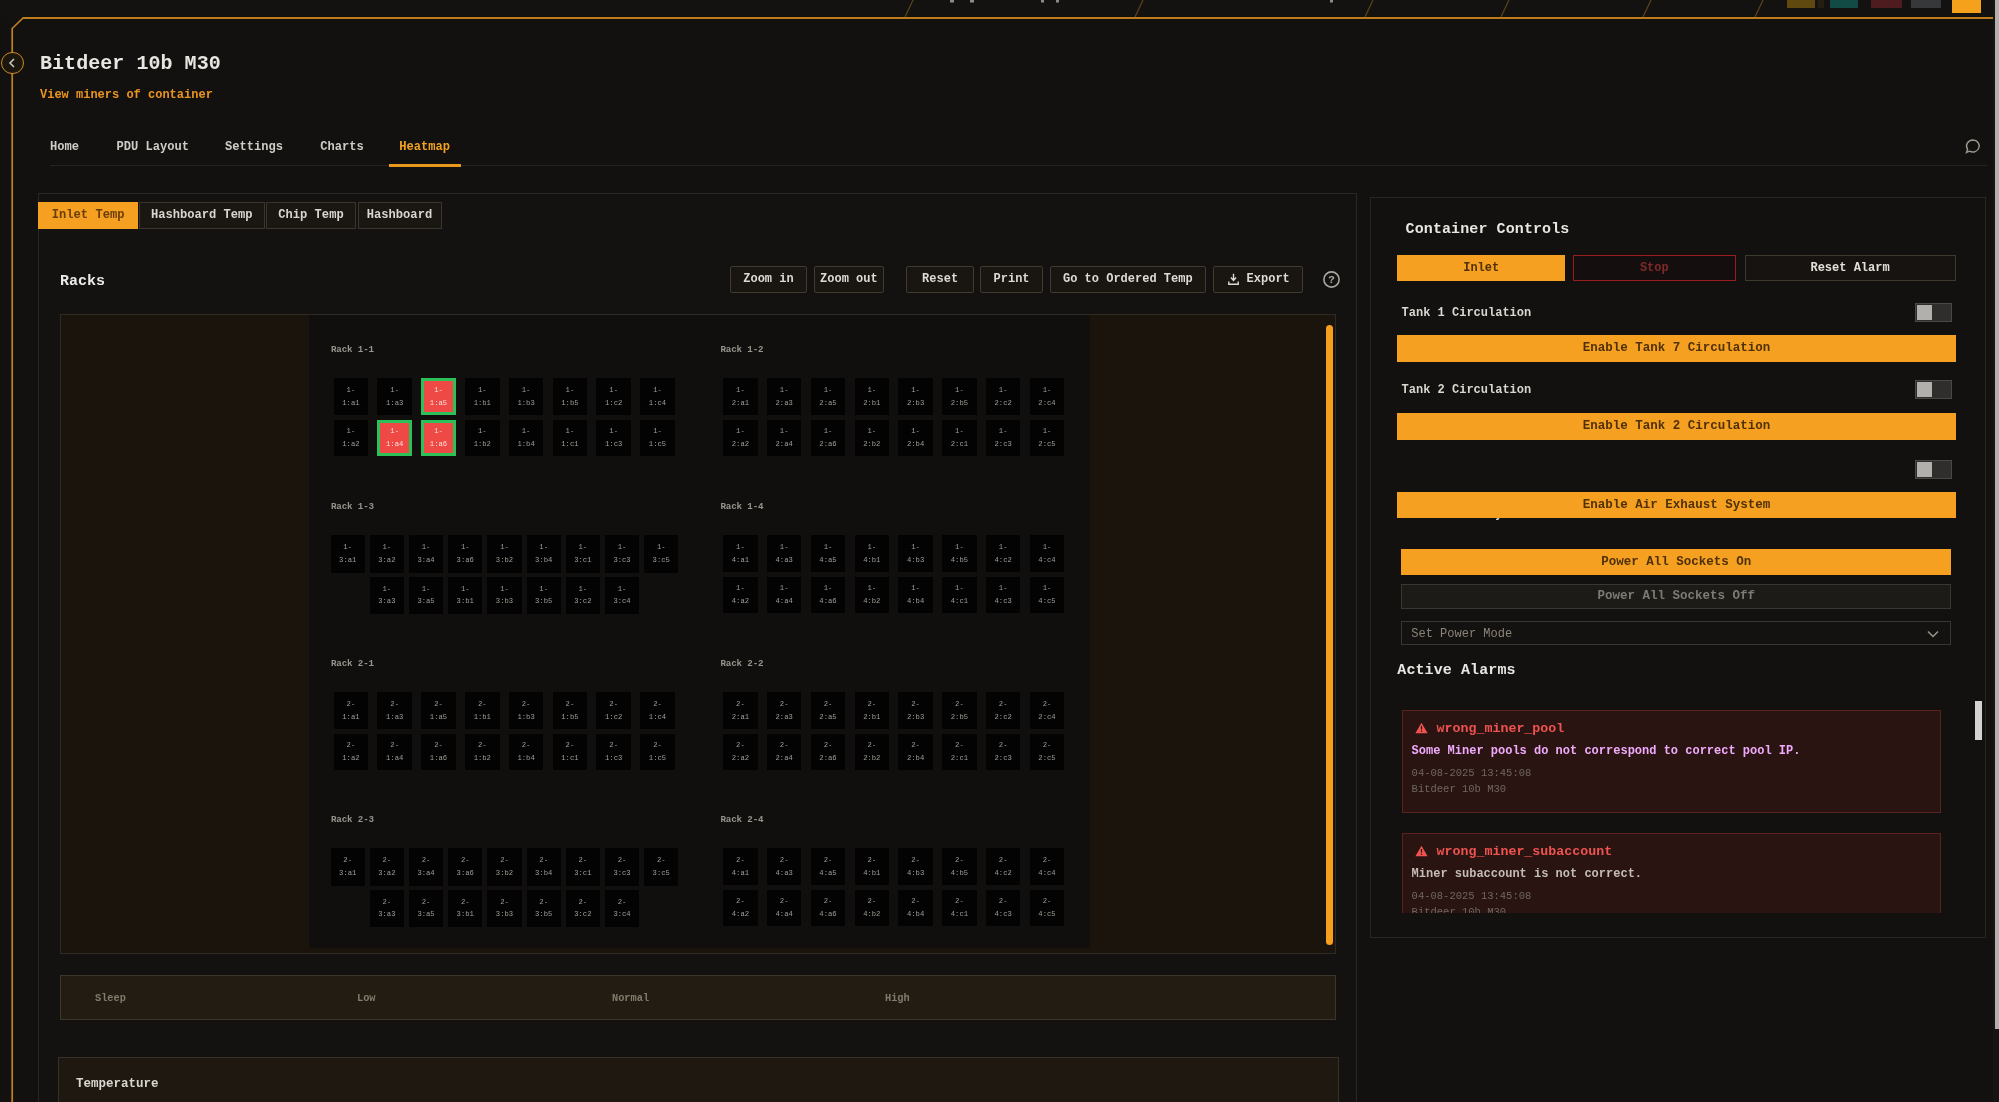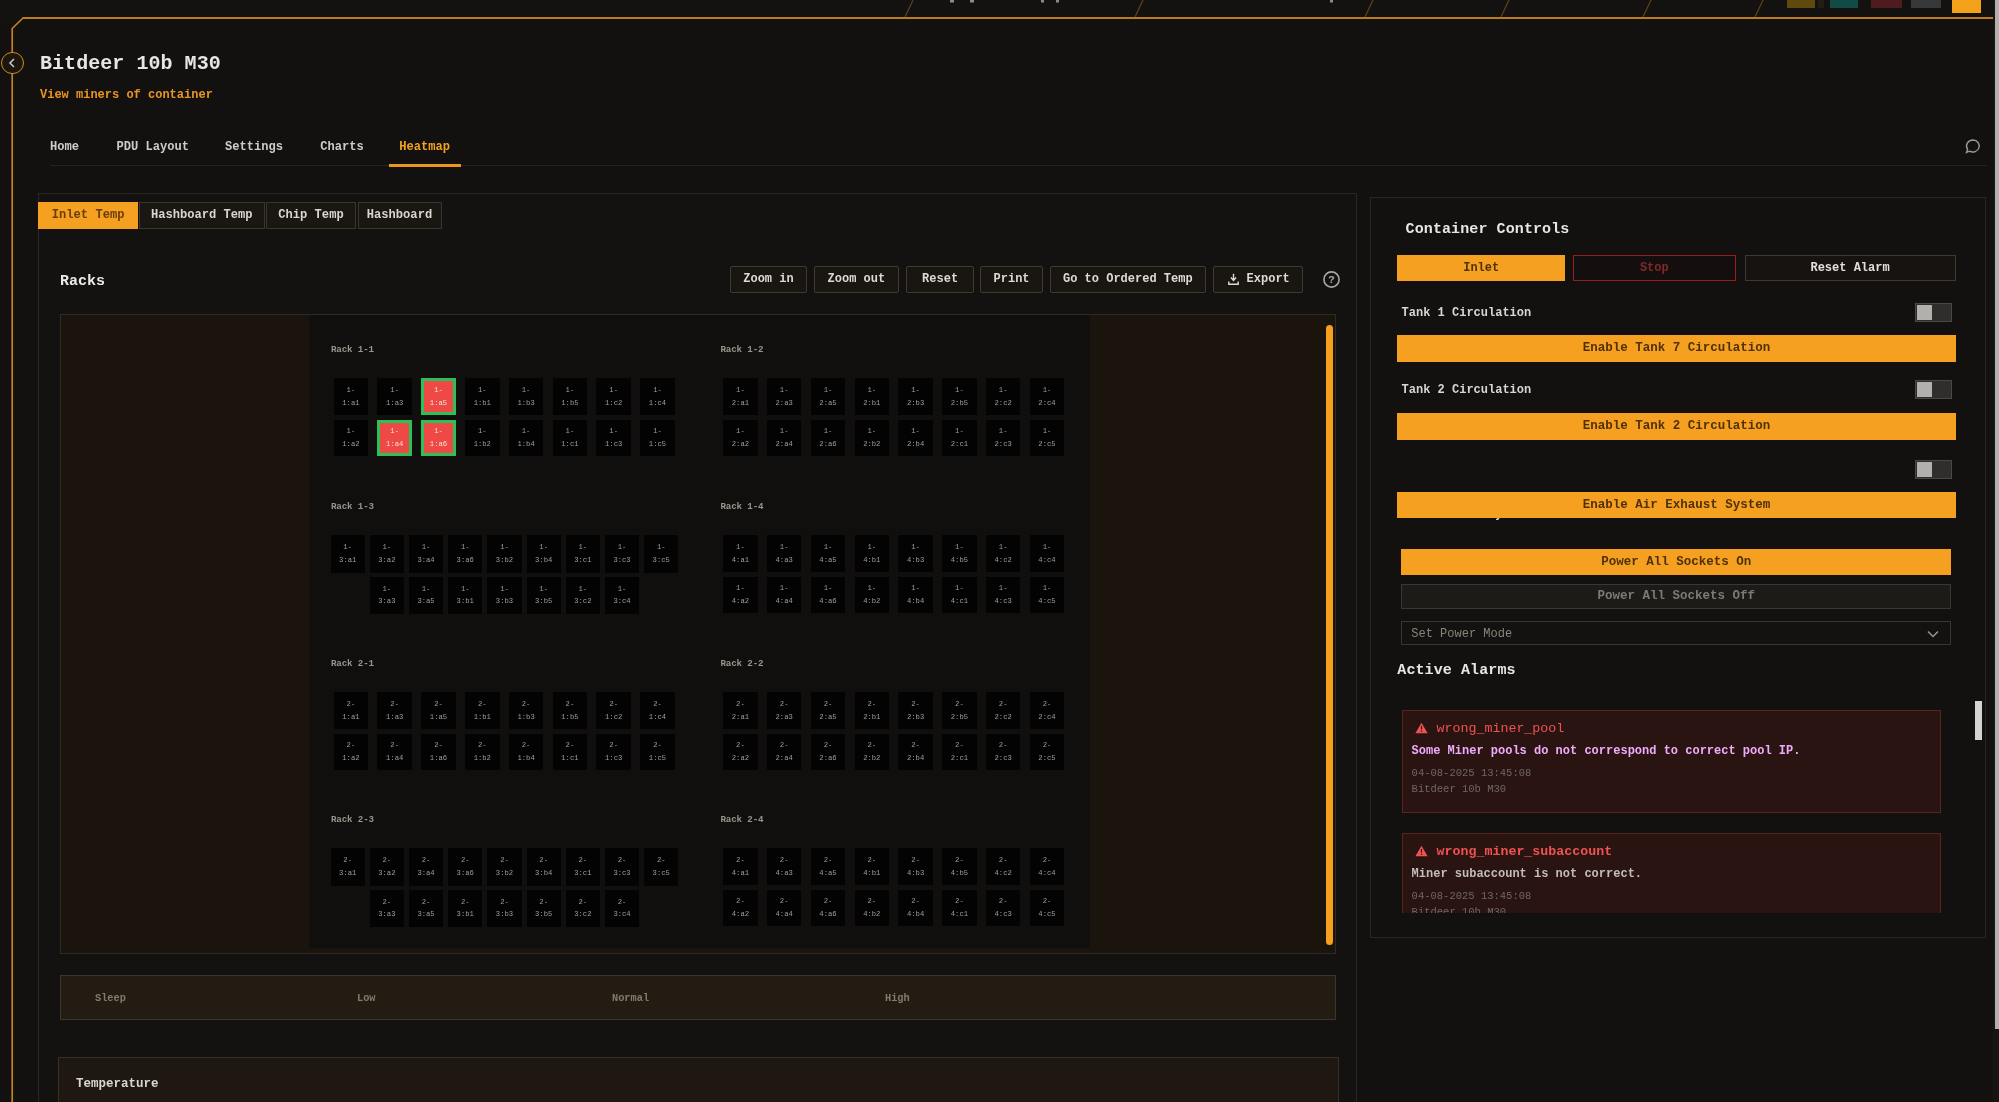--- a/index.html
+++ b/index.html
@@ -51,21 +51,21 @@
 <svg class="abs" style="left:1964px;top:138px;" width="18" height="17" viewBox="0 0 18 17">
     <path d="M 9 2 a 6.5 6 0 1 1 -3.5 11.2 L 2.5 14.5 L 3.6 11.3 A 6.5 6 0 0 1 9 2 Z" fill="none" stroke="#9b978f" stroke-width="1.4"></path>
   </svg>
 <div class="abs" style="left:38.4px;top:192.6px;width:1318.6px;height:909.4px;border:1px solid #292723;border-bottom:none;background:#131211;"></div>
 <div class="abs flexc" style="left:38.4px;top:201.7px;width:99.5px;height:27px;background:#f5a020;color:#6b3d0b;font-size:12.1px;font-weight:bold;">Inlet Temp</div>
 <div class="abs flexc" style="left:139.0px;top:201.7px;width:125.5px;height:27px;background:#1a1712;border:1px solid #3a352d;color:#d9d6cf;font-size:12.1px;font-weight:bold;">Hashboard Temp</div>
 <div class="abs flexc" style="left:266.0px;top:201.7px;width:90.0px;height:27px;background:#1a1712;border:1px solid #3a352d;color:#d9d6cf;font-size:12.1px;font-weight:bold;">Chip Temp</div>
 <div class="abs flexc" style="left:357.5px;top:201.7px;width:84.0px;height:27px;background:#1a1712;border:1px solid #3a352d;color:#d9d6cf;font-size:12.1px;font-weight:bold;">Hashboard</div>
 <div class="abs" style="left:60px;top:273px;height:17px;font-size:15px;font-weight:bold;color:#eceae6;line-height:17px;">Racks</div>
 <div class="abs flexc" style="left:729.7px;top:266px;width:77.6px;height:26.5px;background:#191511;border:1px solid #403a31;border-radius:2px;color:#dedad3;font-size:12px;font-weight:bold;">Zoom in</div>
-<div class="abs flexc" style="left:813.9px;top:266px;width:85.0px;height:26.5px;background:#191511;border:1px solid #403a31;border-radius:2px;color:#dedad3;font-size:12px;font-weight:bold;">Zoom out</div>
+<div class="abs flexc" style="left:813.9px;top:266px;width:70px;height:26.5px;background:#191511;border:1px solid #403a31;border-radius:2px;color:#dedad3;font-size:12px;font-weight:bold;">Zoom out</div>
 <div class="abs flexc" style="left:906.3px;top:266px;width:67.6px;height:26.5px;background:#191511;border:1px solid #403a31;border-radius:2px;color:#dedad3;font-size:12px;font-weight:bold;">Reset</div>
 <div class="abs flexc" style="left:979.9px;top:266px;width:63.3px;height:26.5px;background:#191511;border:1px solid #403a31;border-radius:2px;color:#dedad3;font-size:12px;font-weight:bold;">Print</div>
 <div class="abs flexc" style="left:1049.8px;top:266px;width:156.0px;height:26.5px;background:#191511;border:1px solid #403a31;border-radius:2px;color:#dedad3;font-size:12px;font-weight:bold;">Go to Ordered Temp</div>
 <div class="abs flexc" style="left:1213.2px;top:266px;width:90px;height:26.5px;background:#191511;border:1px solid #403a31;border-radius:2px;color:#dedad3;font-size:12px;font-weight:bold;"><svg width="13" height="13" viewBox="0 0 13 13" style="margin-right:7px;">
       <path d="M6.5 0.8 V7 M3.9 4.6 L6.5 7.4 L9.1 4.6 M1.8 8.6 V11.2 H11.2 V8.6" stroke="#dedad3" stroke-width="1.4" fill="none"></path>
     </svg>Export</div>
 <svg class="abs" style="left:1322px;top:270px;" width="19" height="19" viewBox="0 0 19 19">
     <circle cx="9.5" cy="9.5" r="7.6" fill="none" stroke="#aaa69f" stroke-width="1.6"></circle>
     <text x="9.5" y="13.4" font-size="11" font-family="Liberation Mono" fill="#aaa69f" text-anchor="middle" font-weight="bold">?</text>
   </svg>
@@ -625,21 +625,21 @@
     </svg>
   </div>
 <div class="abs" style="left:1397.3px;top:662px;height:17px;font-size:15px;font-weight:bold;color:#e9e6e2;line-height:17px;letter-spacing:0.1px;">Active Alarms</div>
 <div class="abs" style="left:1401.6px;top:709.8px;width:539.1px;height:103.6px;background:#2a1412;border:1px solid #5a241e;">
     <div class="abs" style="left:12px;top:10px;display:flex;align-items:center;">
       <svg width="13" height="12" viewBox="0 0 13 12" style="margin-right:9px;">
         <path d="M6.5 0.8 L12.6 11.2 H0.4 Z" fill="#ef5350"></path>
         <rect x="5.9" y="4" width="1.2" height="3.6" fill="#2a1412"></rect>
         <rect x="5.9" y="8.6" width="1.2" height="1.3" fill="#2a1412"></rect>
       </svg>
-      <span style="font-size:13.3px;font-weight:normal;color:#ee5350;">wrong_miner_pool</span>
+      <span style="font-size:13.3px;font-weight:bold;color:#ee5350;">wrong_miner_pool</span>
     </div>
     <div class="abs" style="left:9px;top:33px;font-size:12px;color:#f0abfc;font-weight:bold;">Some Miner pools do not correspond to correct pool IP.</div>
     <div class="abs" style="left:9px;top:56px;font-size:10.5px;color:#6f6760;">04-08-2025 13:45:08</div>
     <div class="abs" style="left:9px;top:72px;font-size:10.5px;color:#6f6760;">Bitdeer 10b M30</div>
   </div>
 <div class="abs" style="left:1401.6px;top:832.6px;width:539.1px;height:80.7px;overflow:hidden;">
     <div class="abs" style="left:0;top:0;width:539.1px;height:103.6px;background:#2a1412;border:1px solid #5a241e;">
       <div class="abs" style="left:12px;top:10px;display:flex;align-items:center;">
         <svg width="13" height="12" viewBox="0 0 13 12" style="margin-right:9px;">
           <path d="M6.5 0.8 L12.6 11.2 H0.4 Z" fill="#ef5350"></path>

